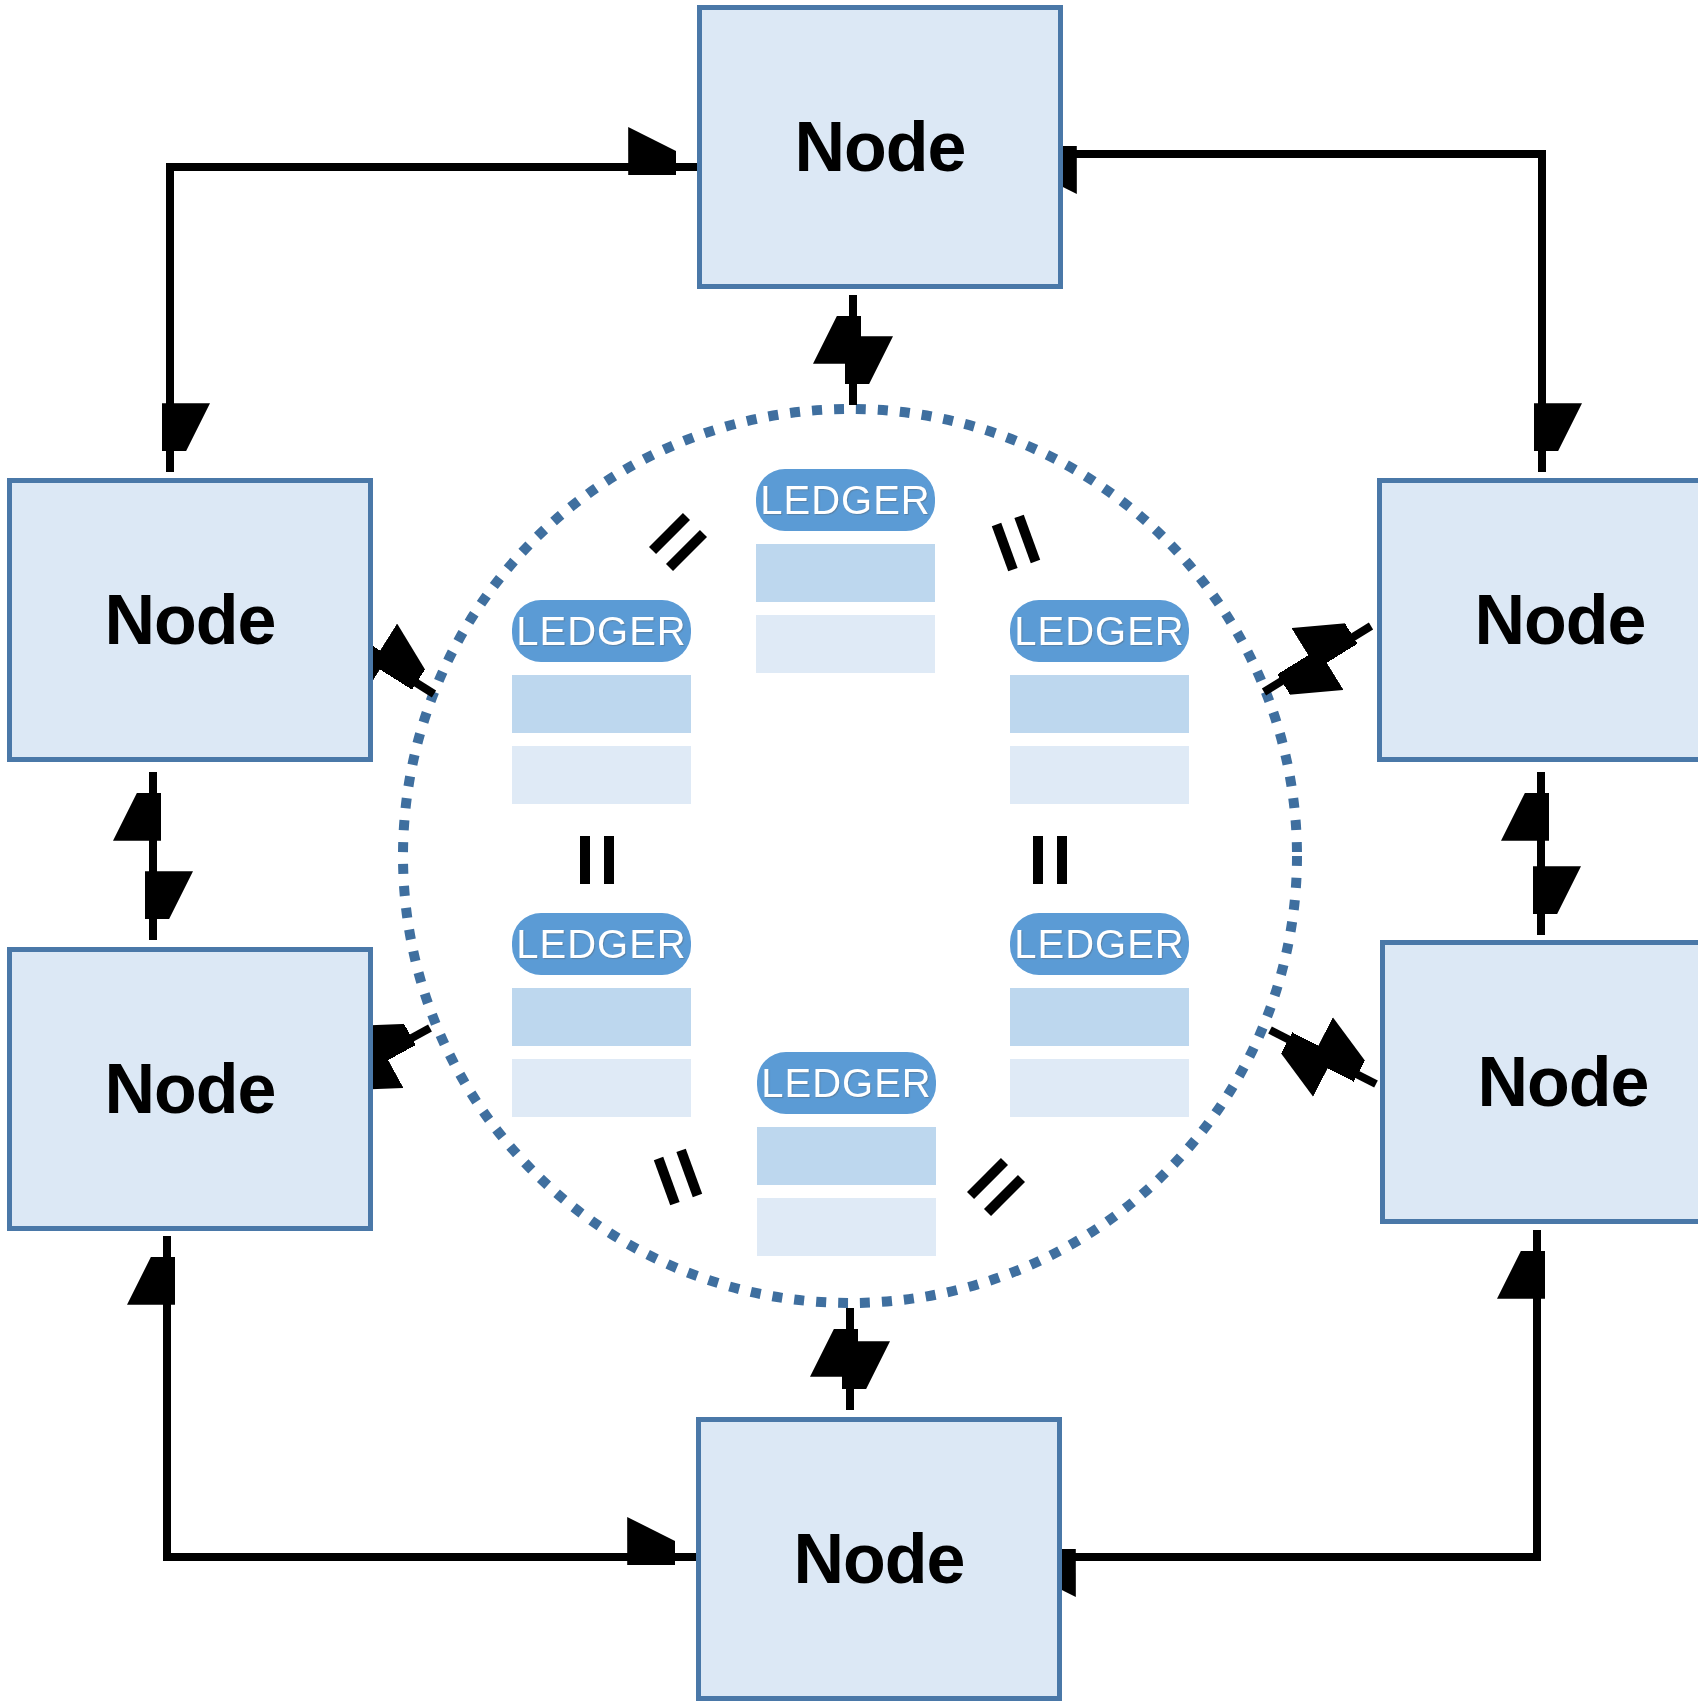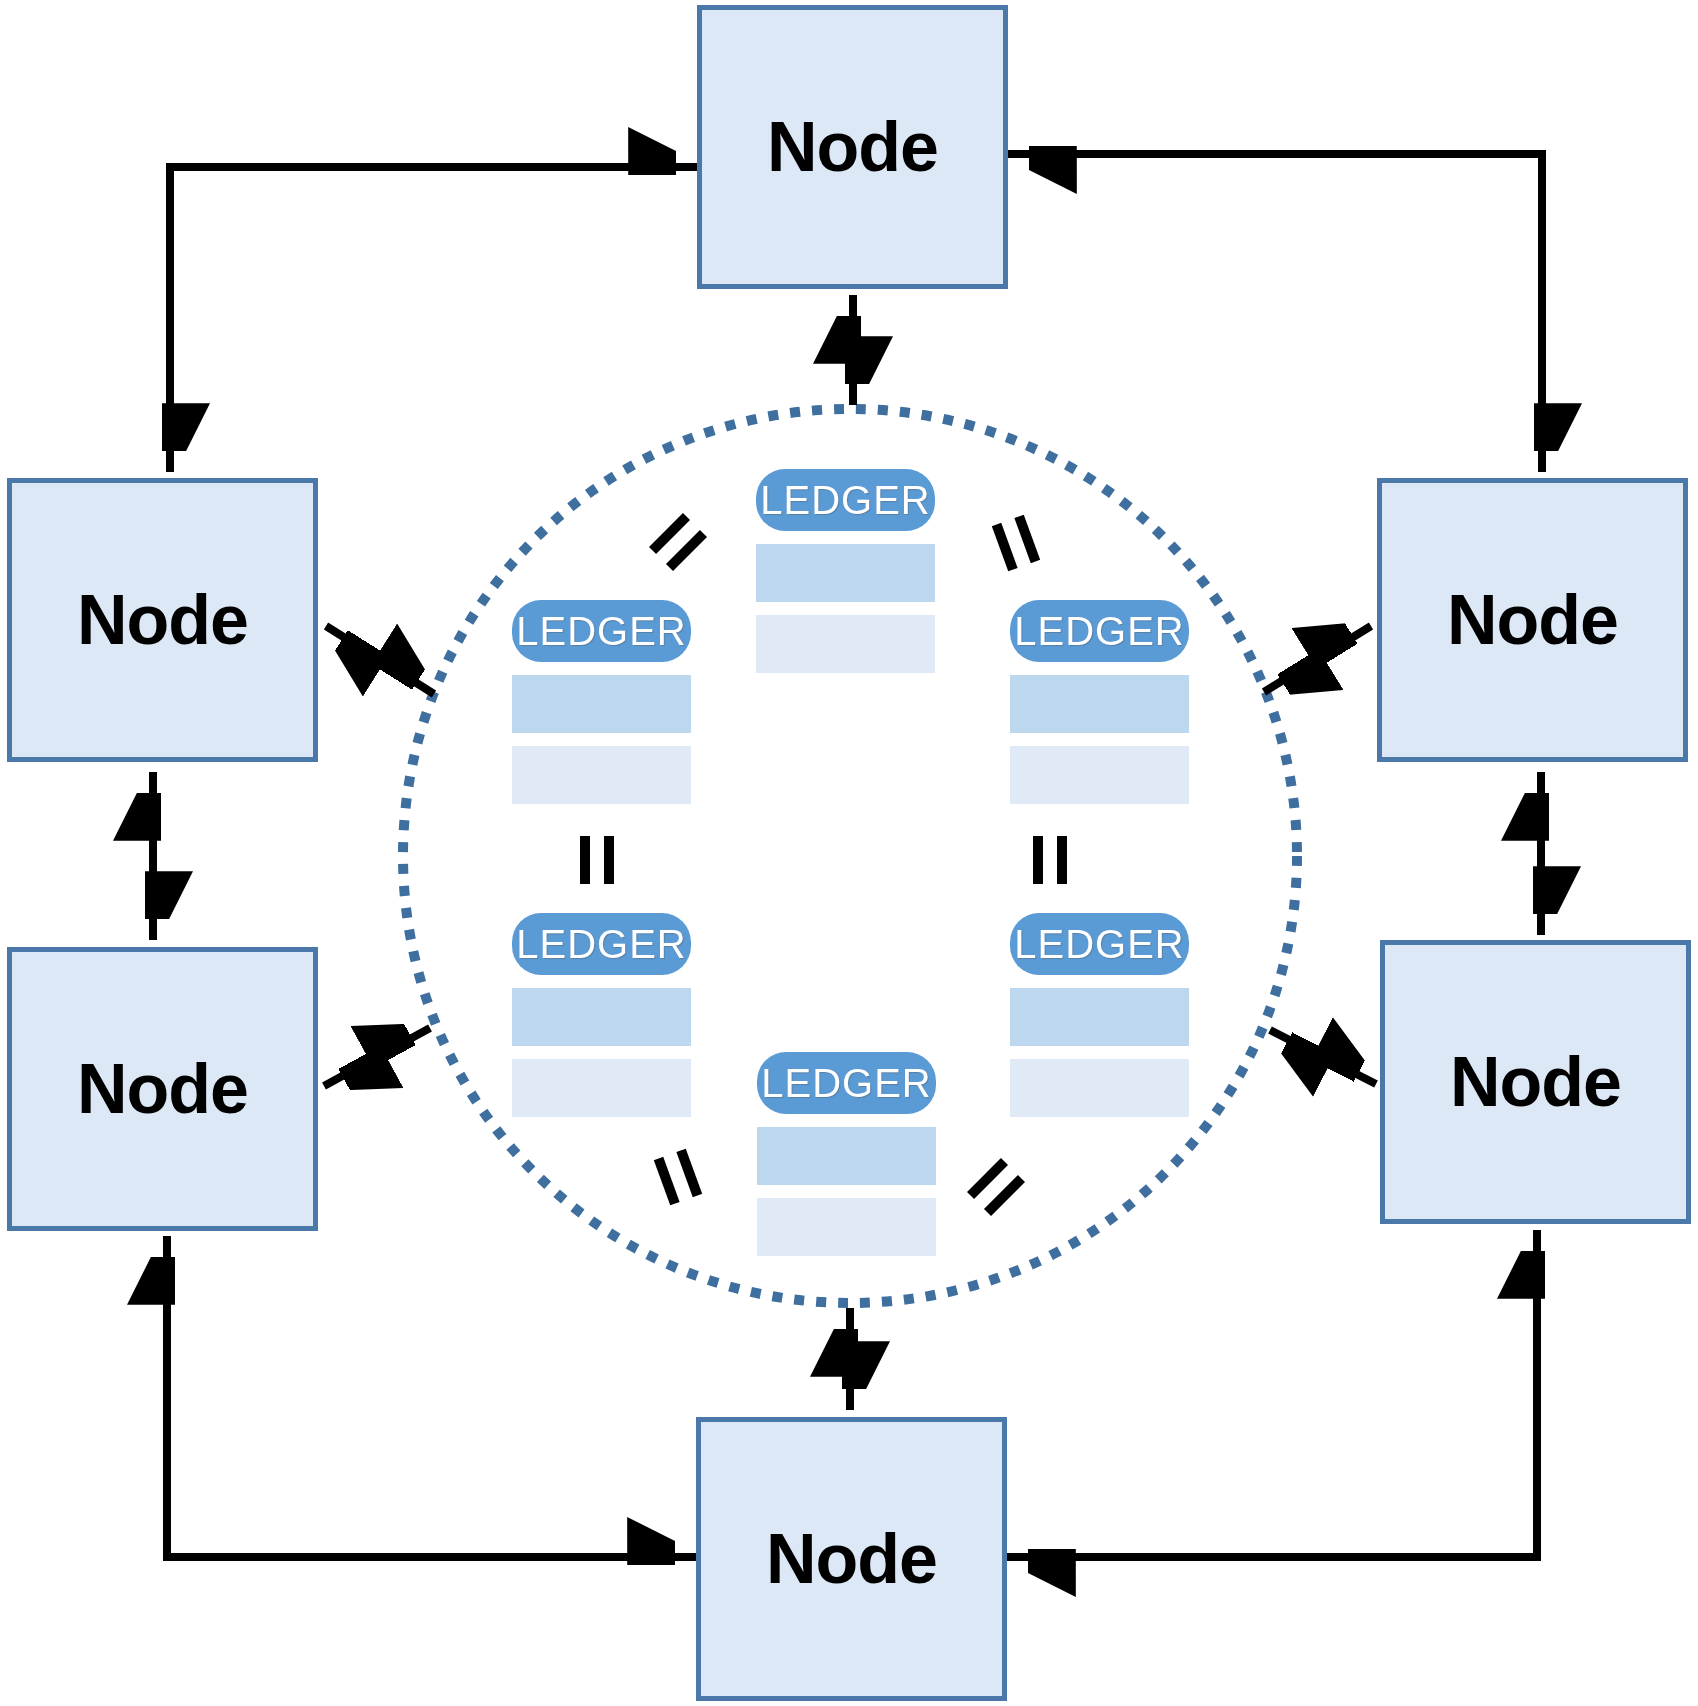--- a/index.html
+++ b/index.html
@@ -15,21 +15,21 @@
   #stage{
     position:relative;
     width:1698px;height:1706px;
     background:#ffffff;
     font-family:"Liberation Sans", sans-serif;
     overflow:hidden;
   }
   
   .node{
     position:absolute;
-    width:311px;height:284px;
+    width:366px;height:284px;
     background:var(--node-fill);
     border:5px solid var(--node-border);
     box-sizing:border-box;
     display:flex;align-items:center;justify-content:center;
   }
   .node .node-label{
     font-size:70px;font-weight:700;color:#000;
     letter-spacing:-1px;
   }
   

